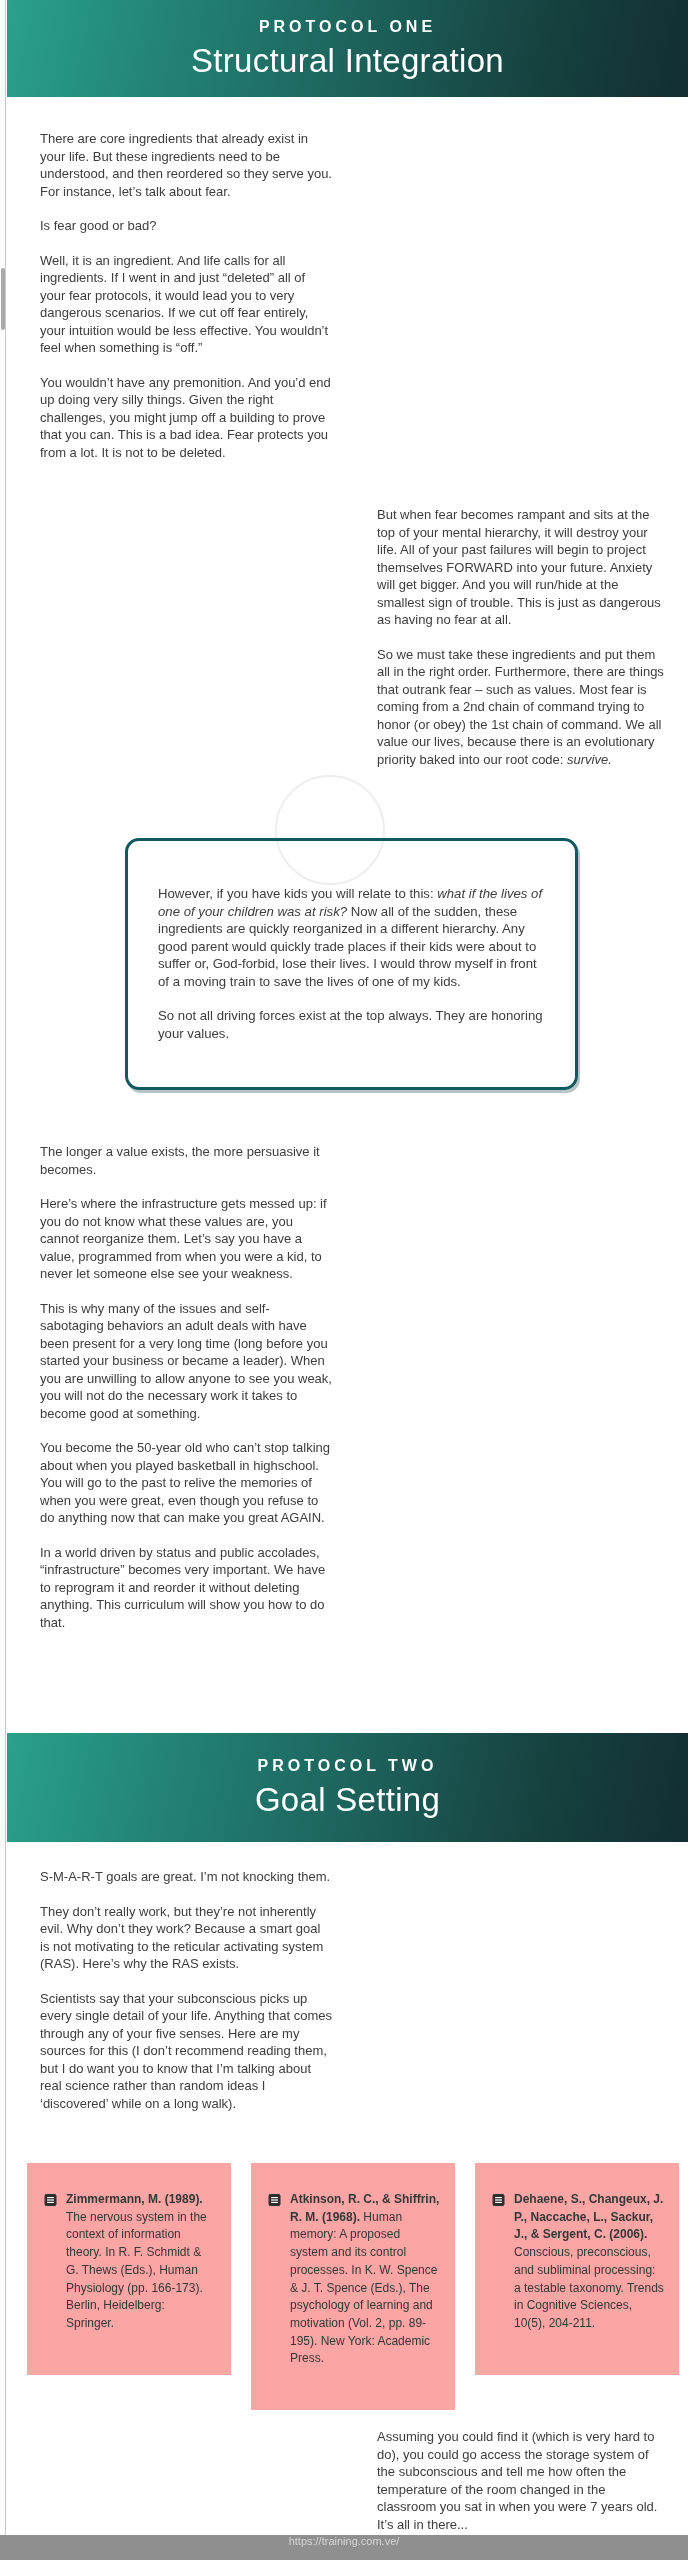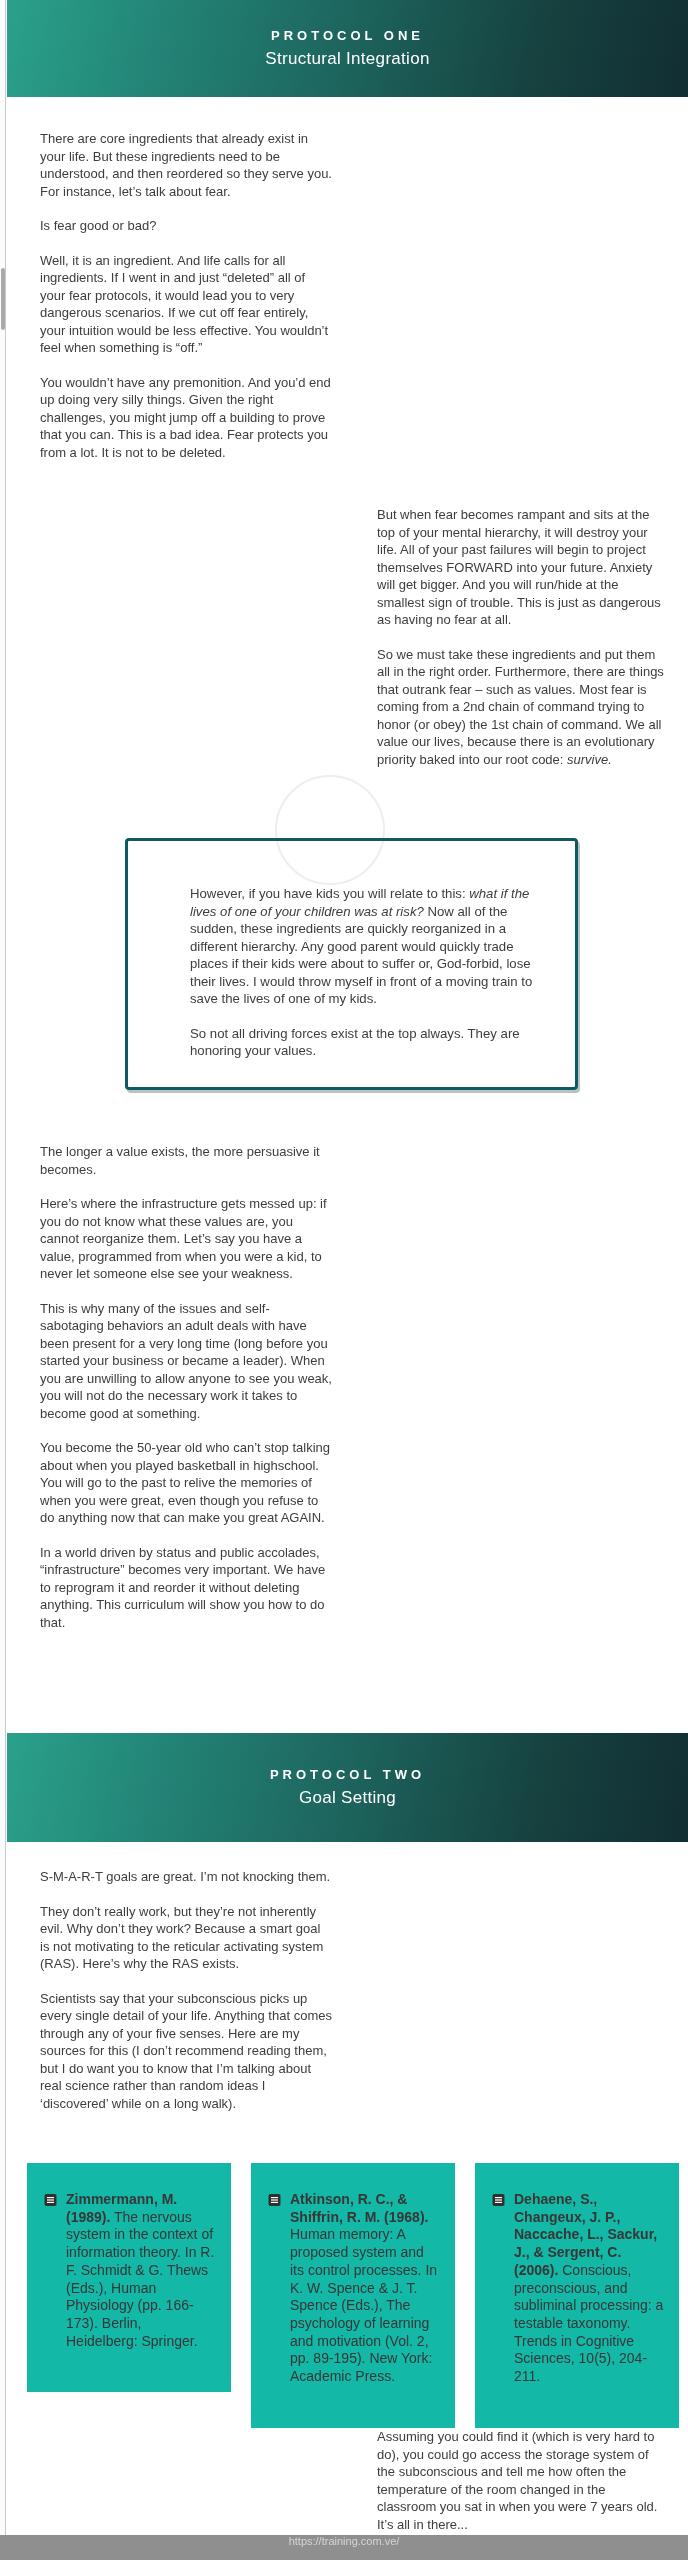--- a/index.html
+++ b/index.html
@@ -6,46 +6,46 @@
   #canvas{position:relative;width:688px;height:2560px;background:#ffffff;overflow:hidden;}
 
   
   .gutter{position:absolute;left:0;top:0;width:6px;height:100%;background:#fcfcfc;border-right:1px solid #c9c9c9;box-sizing:border-box;}
   .thumb{position:absolute;left:1px;top:268px;width:4px;height:62px;background:#aaaaaa;border-radius:2px;}
 
   
   .hdr{position:absolute;left:7px;right:0;color:#ffffff;display:flex;flex-direction:column;align-items:center;justify-content:center;text-align:center;background:linear-gradient(102deg,#2aa18b 0%,#238577 22%,#1d645d 50%,#16413f 78%,#122e33 100%);}
   .hdr-one{top:0;height:97px;}
   .hdr-two{top:1733px;height:109px;}
-  .kicker{font-size:13px;font-weight:700;letter-spacing:4px;margin-bottom:6px;}
-  .hdr-title{font-size:17px;font-weight:500;letter-spacing:.3px;}
+  .kicker{font-size:16px;font-weight:700;letter-spacing:4px;margin-bottom:6px;}
+  .hdr-title{font-size:33px;font-weight:500;letter-spacing:.3px;}
 
   
   .col{position:absolute;font-size:13px;line-height:17.5px;color:#3d3d3d;}
   .col p{margin:0 0 17px 0;}
   .col-left{left:40px;width:292px;}
   .col-right{left:377px;width:291px;}
   #intro1{top:130px;}
   #right1{top:506px;}
   #outro1{top:1143px;}
   #intro2{top:1868px;}
   #closing{top:2428px;}
   .ital{font-style:italic;}
 
   
   .circle{position:absolute;left:275px;top:775px;width:106px;height:106px;border:2px solid #eeeeee;border-radius:50%;}
   .callout{position:absolute;left:125px;top:838px;width:453px;height:252px;box-sizing:border-box;
-           border:3px solid #0e5a60;border-radius:4px;box-shadow:2px 3px 0 rgba(14,60,66,.30);
-           padding:44px 26px 0 62px;font-size:13.2px;line-height:17.5px;color:#3d3d3d;}
+           border:3px solid #0e5a60;border-radius:14px;box-shadow:2px 3px 0 rgba(14,60,66,.30);
+           padding:44px 26px 0 30px;font-size:13.2px;line-height:17.5px;color:#3d3d3d;}
   .callout p{margin:0 0 17px 0;}
 
   
   .cards{position:absolute;left:27px;top:2163px;width:652px;display:flex;gap:20px;align-items:flex-start;}
-  .card{flex:1;background:#14b8a6;box-sizing:border-box;padding:28px 15px 42px 17px;display:flex;gap:9px;
-        font-size:14px;line-height:17.7px;color:#373737;}
+  .card{flex:1;background:#fca5a5;box-sizing:border-box;padding:28px 15px 42px 17px;display:flex;gap:9px;
+        font-size:12px;line-height:17.7px;color:#373737;}
   .card .bold{font-weight:700;}
   .book{flex:0 0 auto;margin-top:2px;}
 
   
   .footer{position:absolute;left:0;right:0;top:2535px;height:34px;background:#8f8f8f;
           display:flex;align-items:flex-start;justify-content:center;font-size:11px;color:#d6d6d6;}
 </style>
 </head>
 <body>
 

